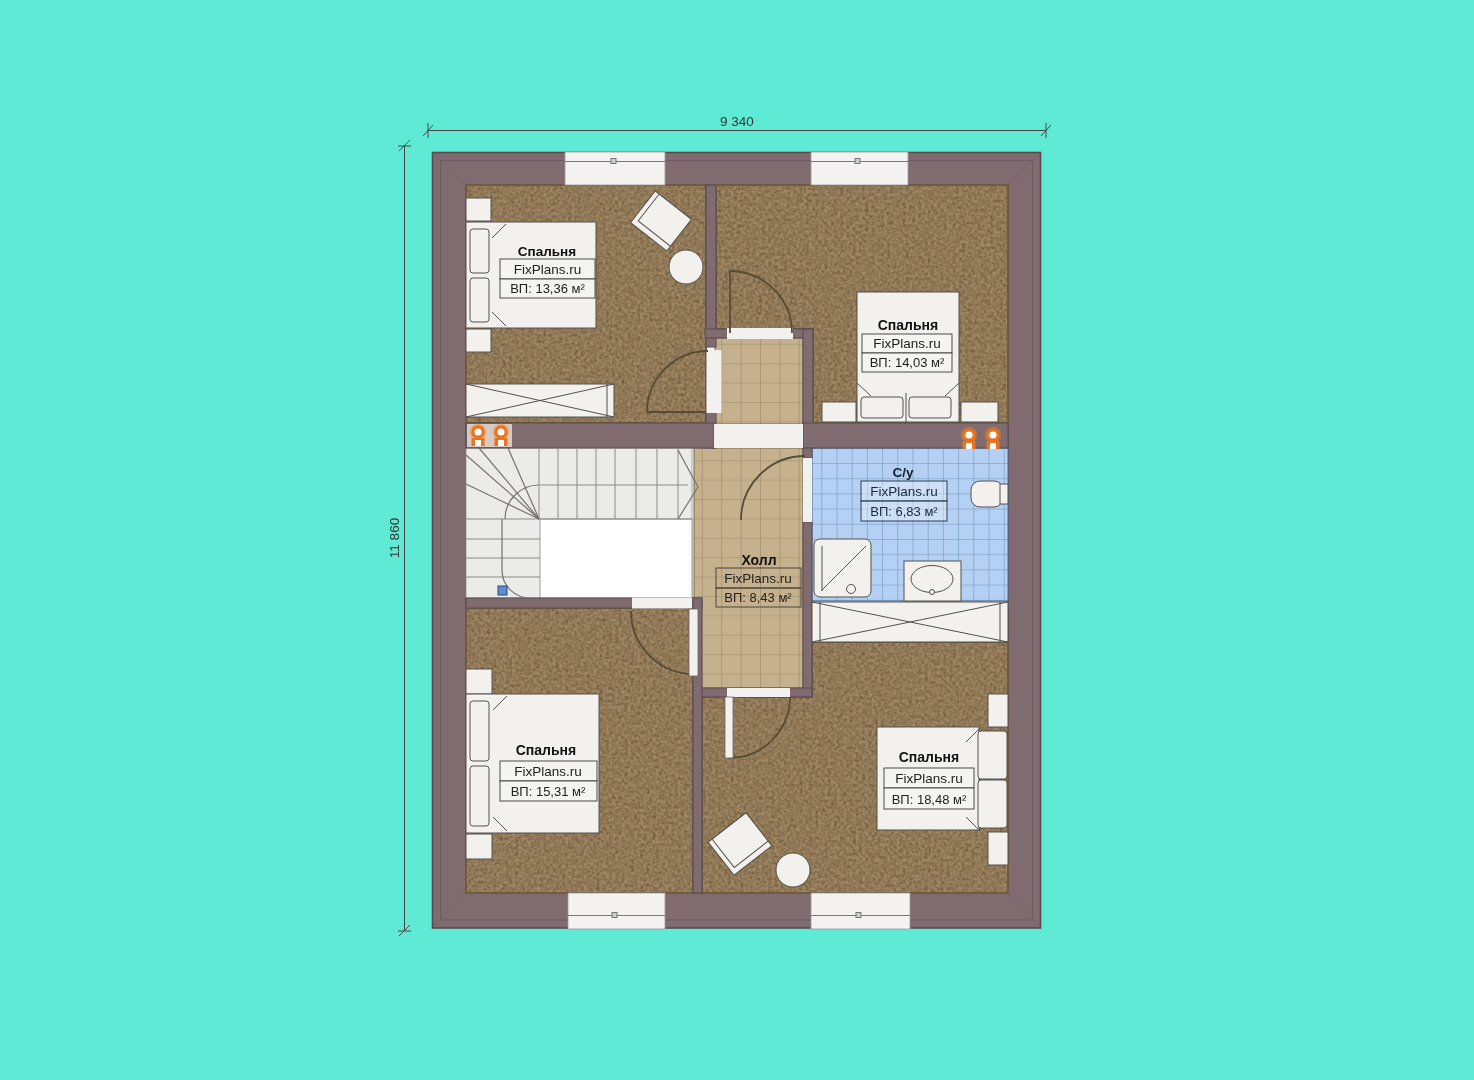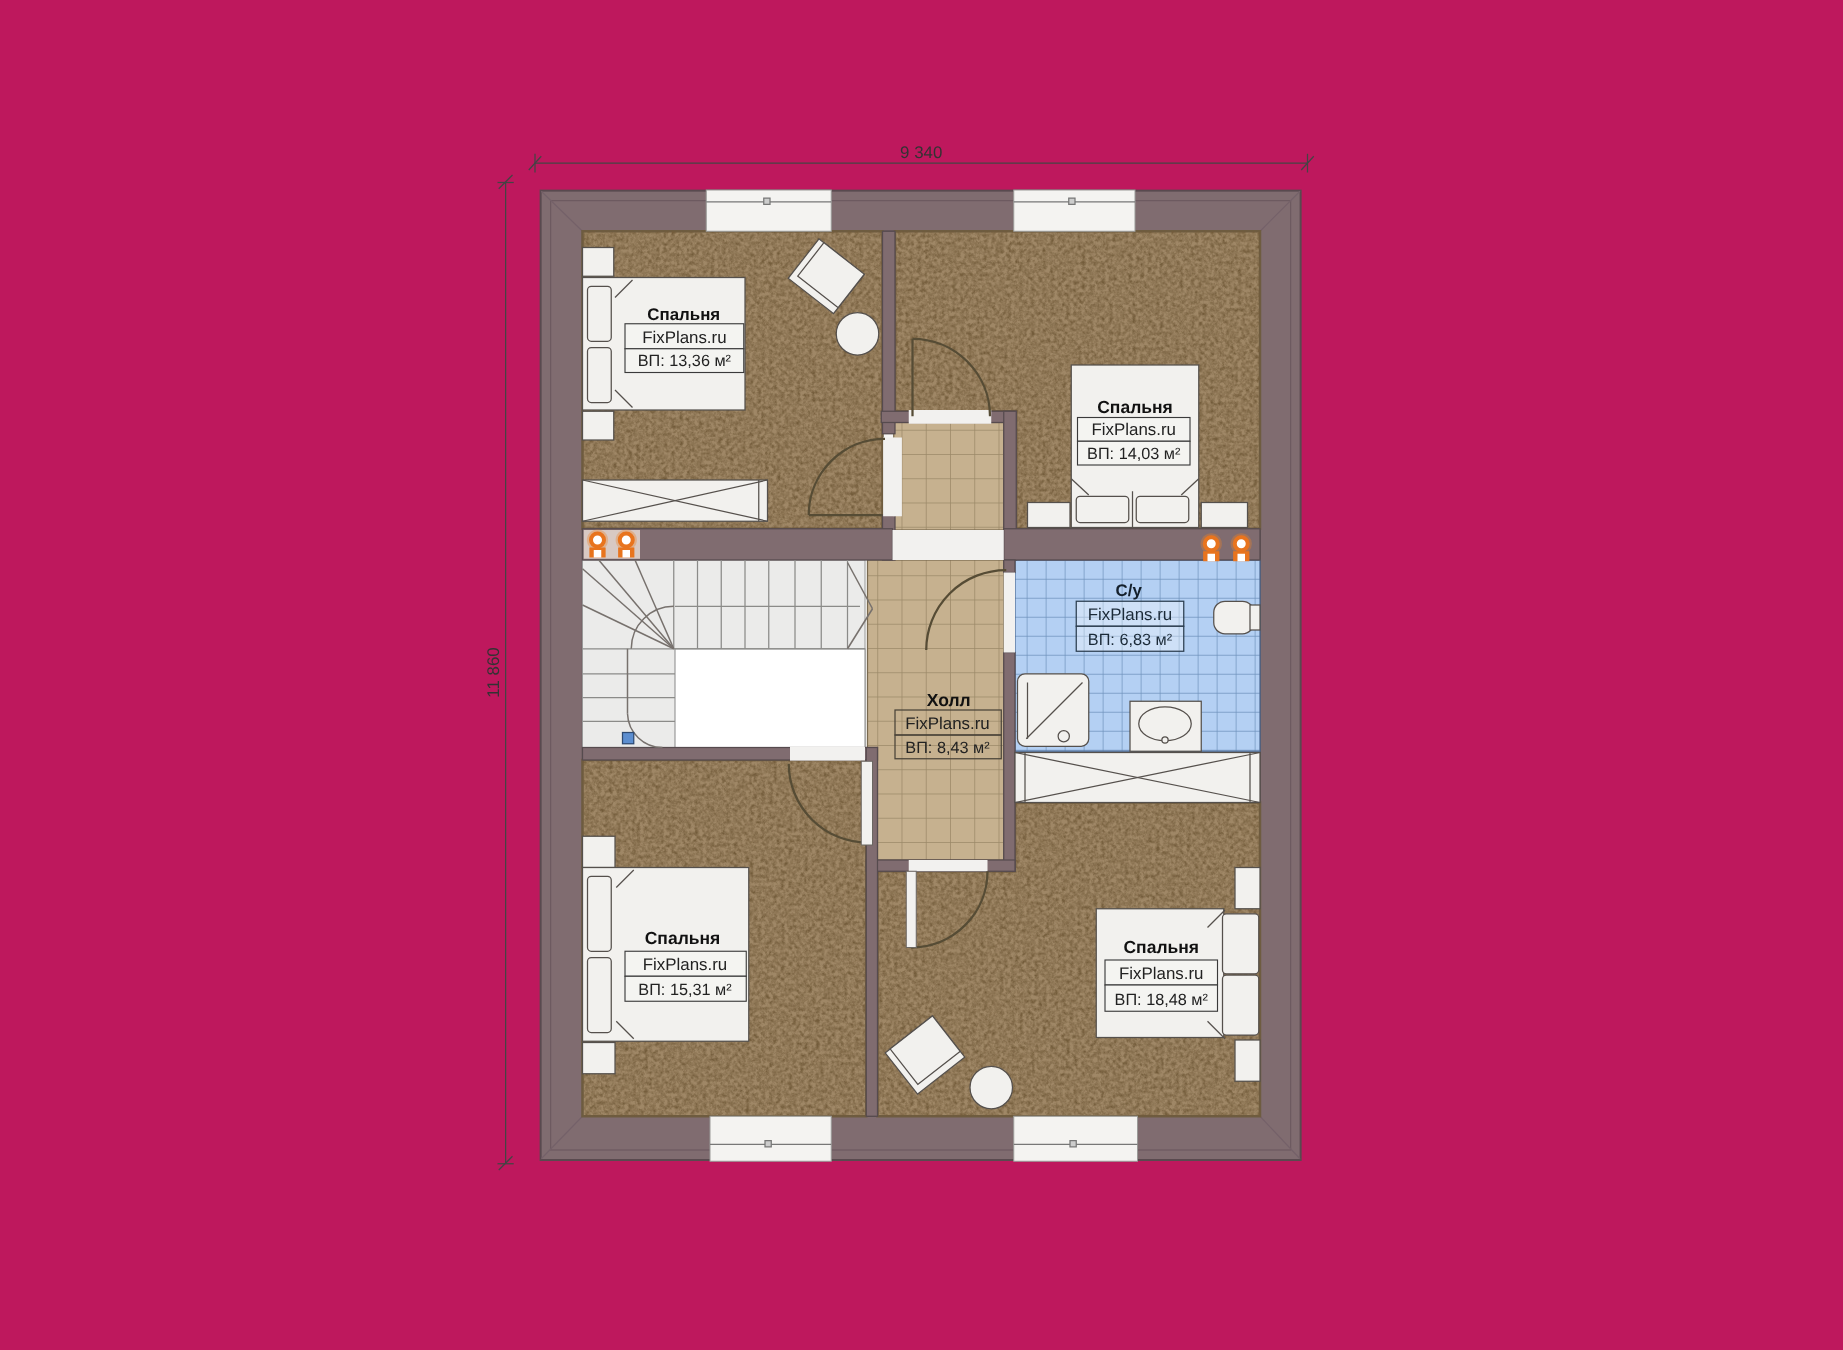--- a/index.html
+++ b/index.html
@@ -1,16 +1,16 @@
 <!DOCTYPE html>
 <html><head>
 <meta charset="utf-8">
 <style>
 html,body{margin:0;padding:0;background:#fff;}
-#page{position:relative;width:1474px;height:1080px;background:#be185d;overflow:hidden;}
+#page{position:relative;width:1474px;height:1080px;background:#5eead4;overflow:hidden;}
 text{font-family:"Liberation Sans",sans-serif;}
 </style>
 </head>
 <body>
 <div id="page">
 <svg width="1474" height="1080" viewBox="0 0 1474 1080">
 <defs>
 <pattern id="hallTile" patternUnits="userSpaceOnUse" x="3.4" y="14" width="19.4" height="19.4">
   <rect width="19.4" height="19.4" fill="#c6b18f"></rect>
   <path d="M0 0H19.4M0 0V19.4" stroke="#9b8968" stroke-width="1.2" fill="none"></path>

